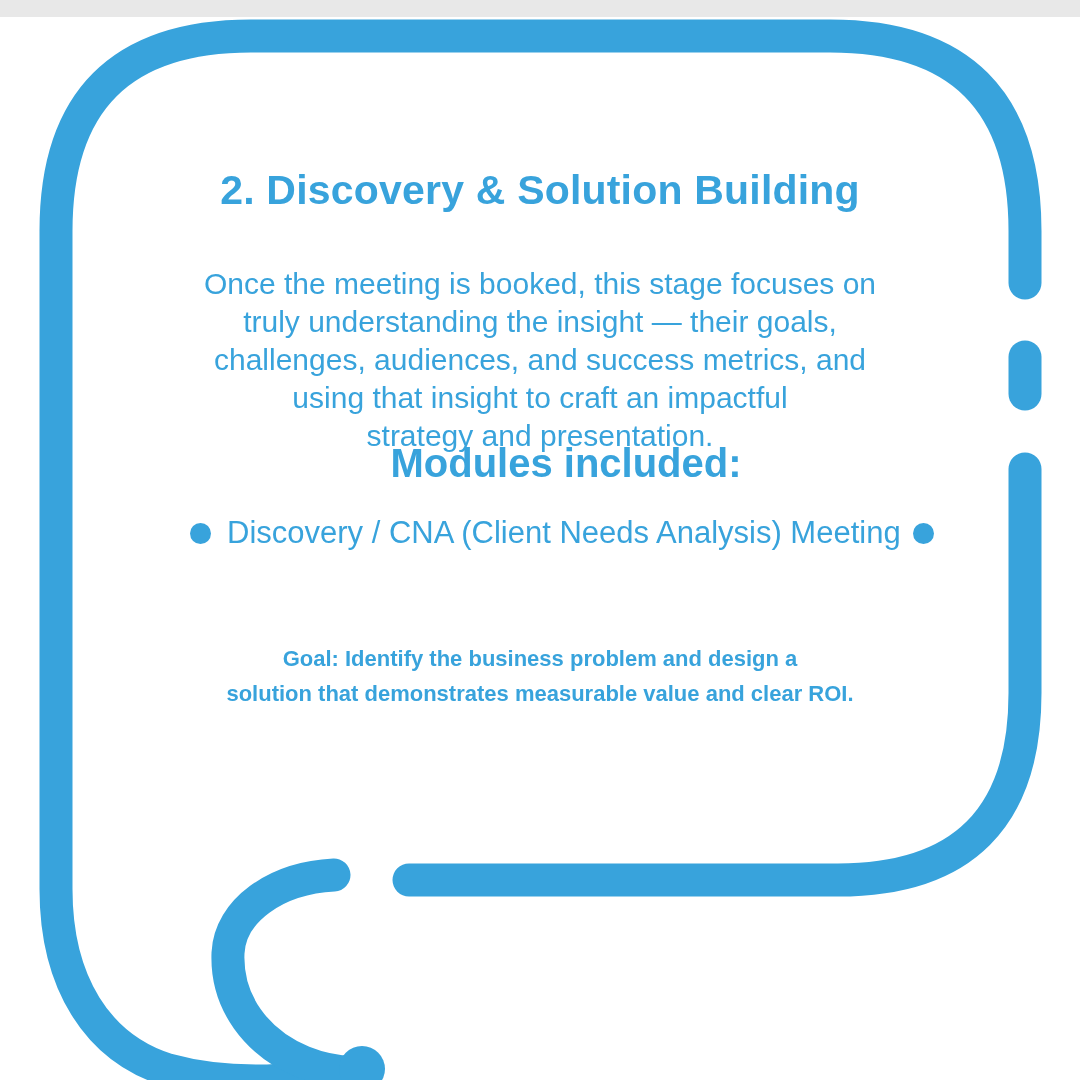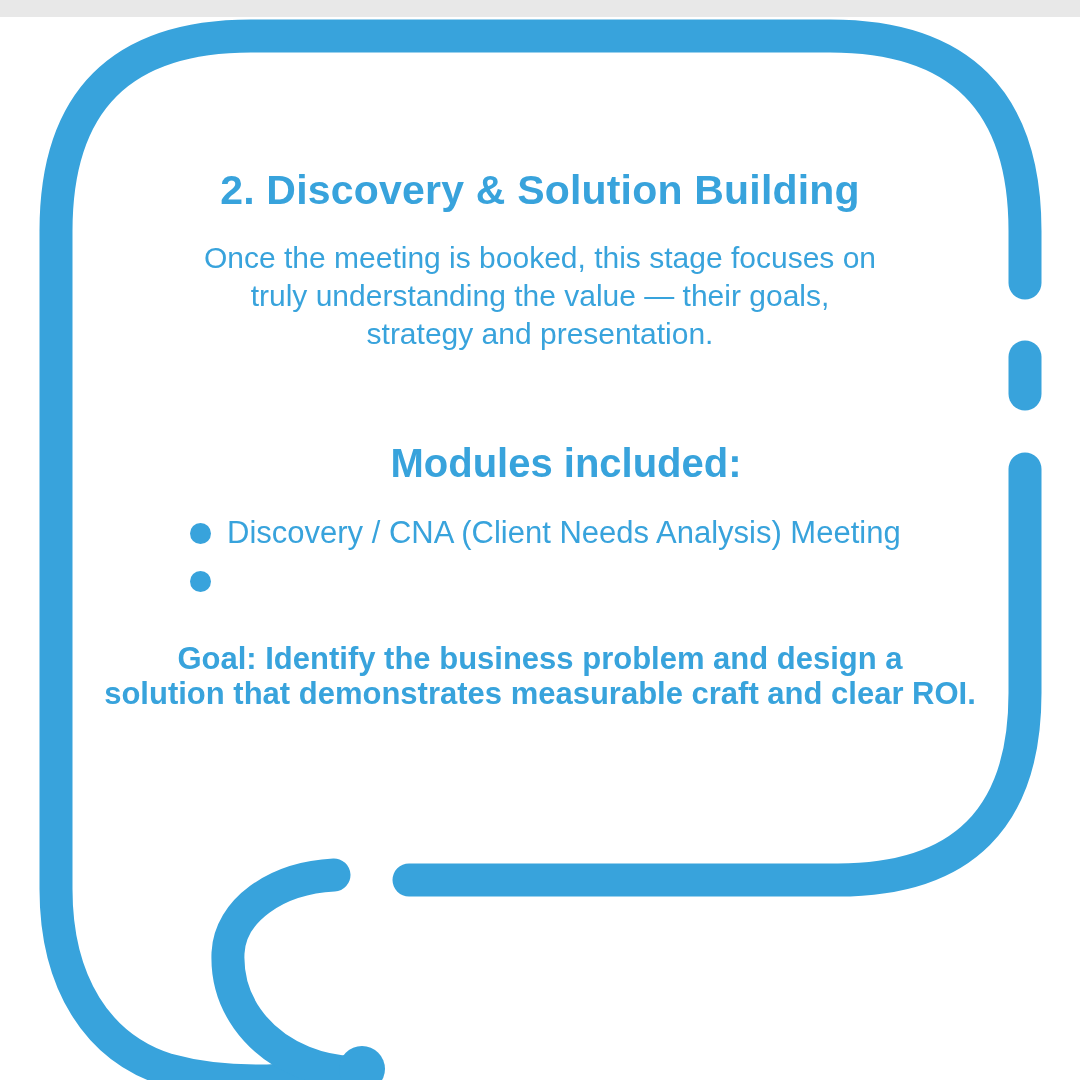--- a/index.html
+++ b/index.html
@@ -24,37 +24,37 @@
 
   .txt { position: absolute; left: 0; width: 1080px; color: var(--accent); text-align: center; }
 
   .title {
     top: 150px;
     font-size: 41px;
     font-weight: 800;
     letter-spacing: 0.2px;
   }
   .intro {
-    top: 222px;
+    top: 248px;
     font-size: 30px;
     line-height: 38px;
     font-weight: 400;
   }
   .modules-heading {
     top: 424px;
     font-size: 40px;
     font-weight: 800;
     padding-left: 26px;
   }
   .bullets {
     position: absolute;
     left: 190px;
     top: 498px;
     display: flex;
-    flex-direction: column;
+    flex-direction: row;
     gap: 12px;
     justify-content: flex-end;
   }
   .bullet-row {
     display: flex;
     align-items: center;
     gap: 16px;
     height: 36px;
   }
   .bullet-dot {
@@ -65,21 +65,21 @@
     flex: 0 0 auto;
   }
   .bullet-label {
     color: var(--accent);
     font-size: 31px;
     font-weight: 400;
     white-space: nowrap;
   }
   .goal {
     top: 624px;
-    font-size: 31px;
+    font-size: 22px;
     line-height: 35px;
     font-weight: 800;
   }
 </style>
 </head>
 <body>
 
 <div class="canvas">
 
   <svg class="bubble-svg" viewBox="0 0 1080 1080" aria-hidden="true">
@@ -105,34 +105,36 @@
              C 226 986 257 1026 303 1045
              C 323 1053 344 1056 360 1055"></path>
 
     <circle cx="362" cy="1052" r="23"></circle>
   </svg>
 
   <div class="txt title">2. Discovery &amp; Solution Building</div>
 
   <div class="txt intro">
     <div>Once the meeting is booked, this stage focuses on</div>
-    <div>truly understanding the value — their goals,</div>
+    <div>truly understanding the insight — their goals,</div>
+    <div>challenges, audiences, and success metrics, and</div>
+    <div>using that insight to craft an impactful</div>
     <div>strategy and presentation.</div>
   </div>
 
   <div class="txt modules-heading">Modules included:</div>
 
   <div class="bullets">
     <div class="bullet-row">
       <span class="bullet-dot"></span>
       <span class="bullet-label">Discovery / CNA (Client Needs Analysis) Meeting</span>
     </div>
     <div class="bullet-row">
       <span class="bullet-dot"></span>
     </div>
   </div>
 
   <div class="txt goal">
     <div>Goal: Identify the business problem and design a</div>
-    <div>solution that demonstrates measurable craft and clear ROI.</div>
+    <div>solution that demonstrates measurable value and clear ROI.</div>
   </div>
 
 </div>
 
 </body></html>

